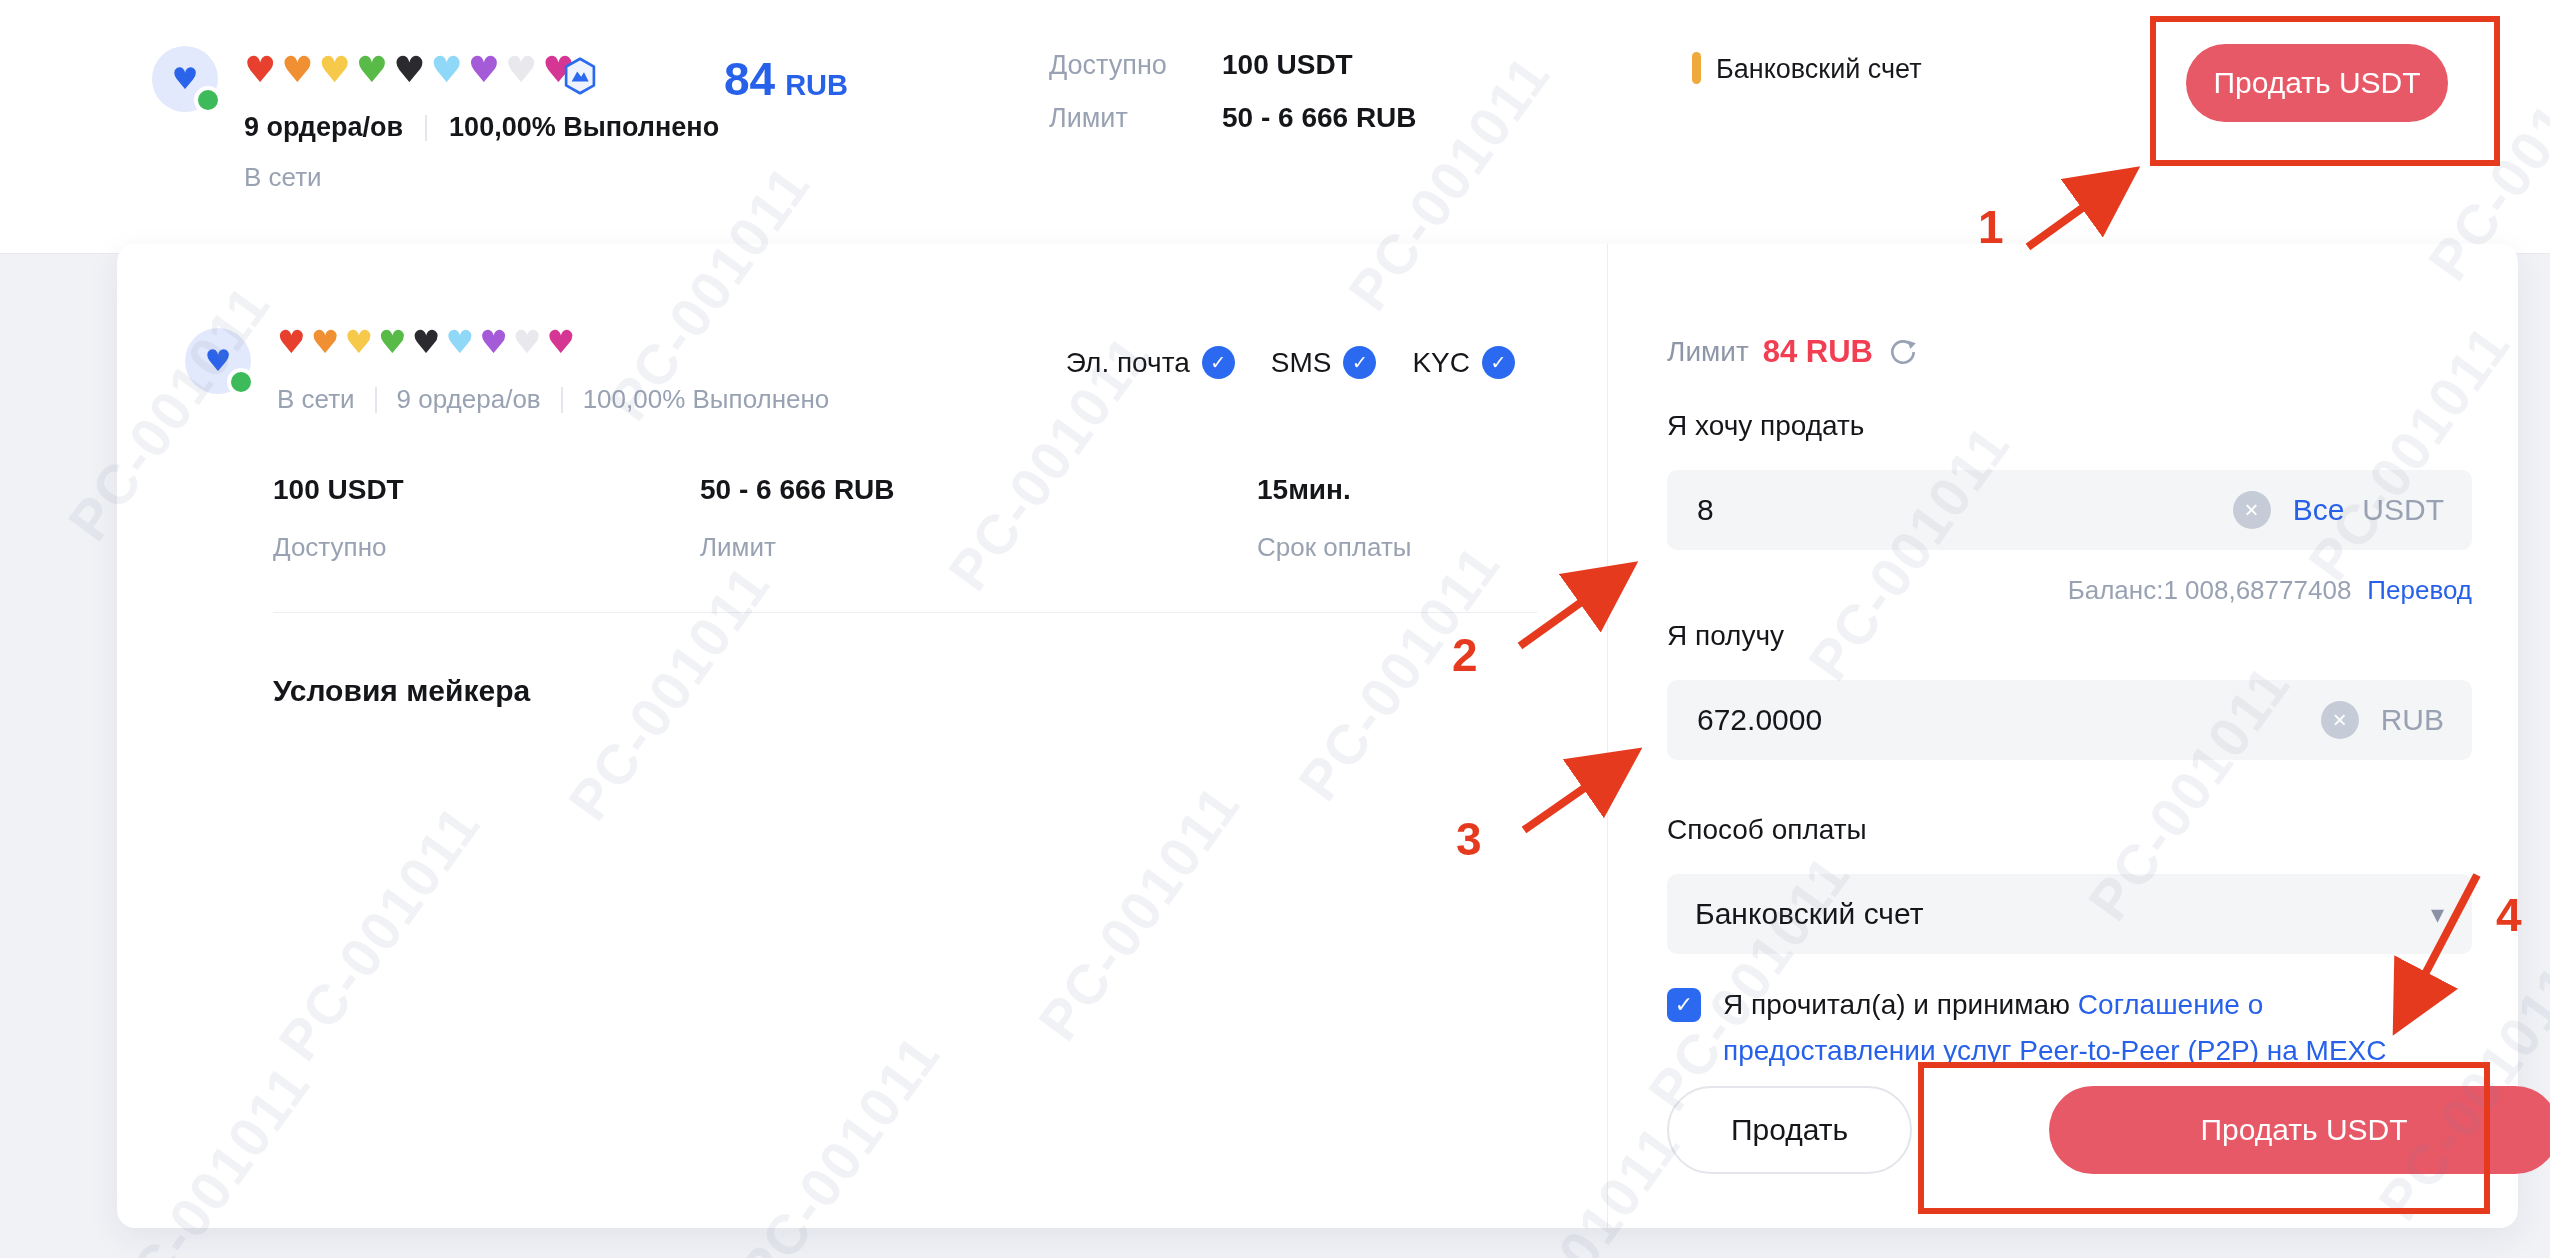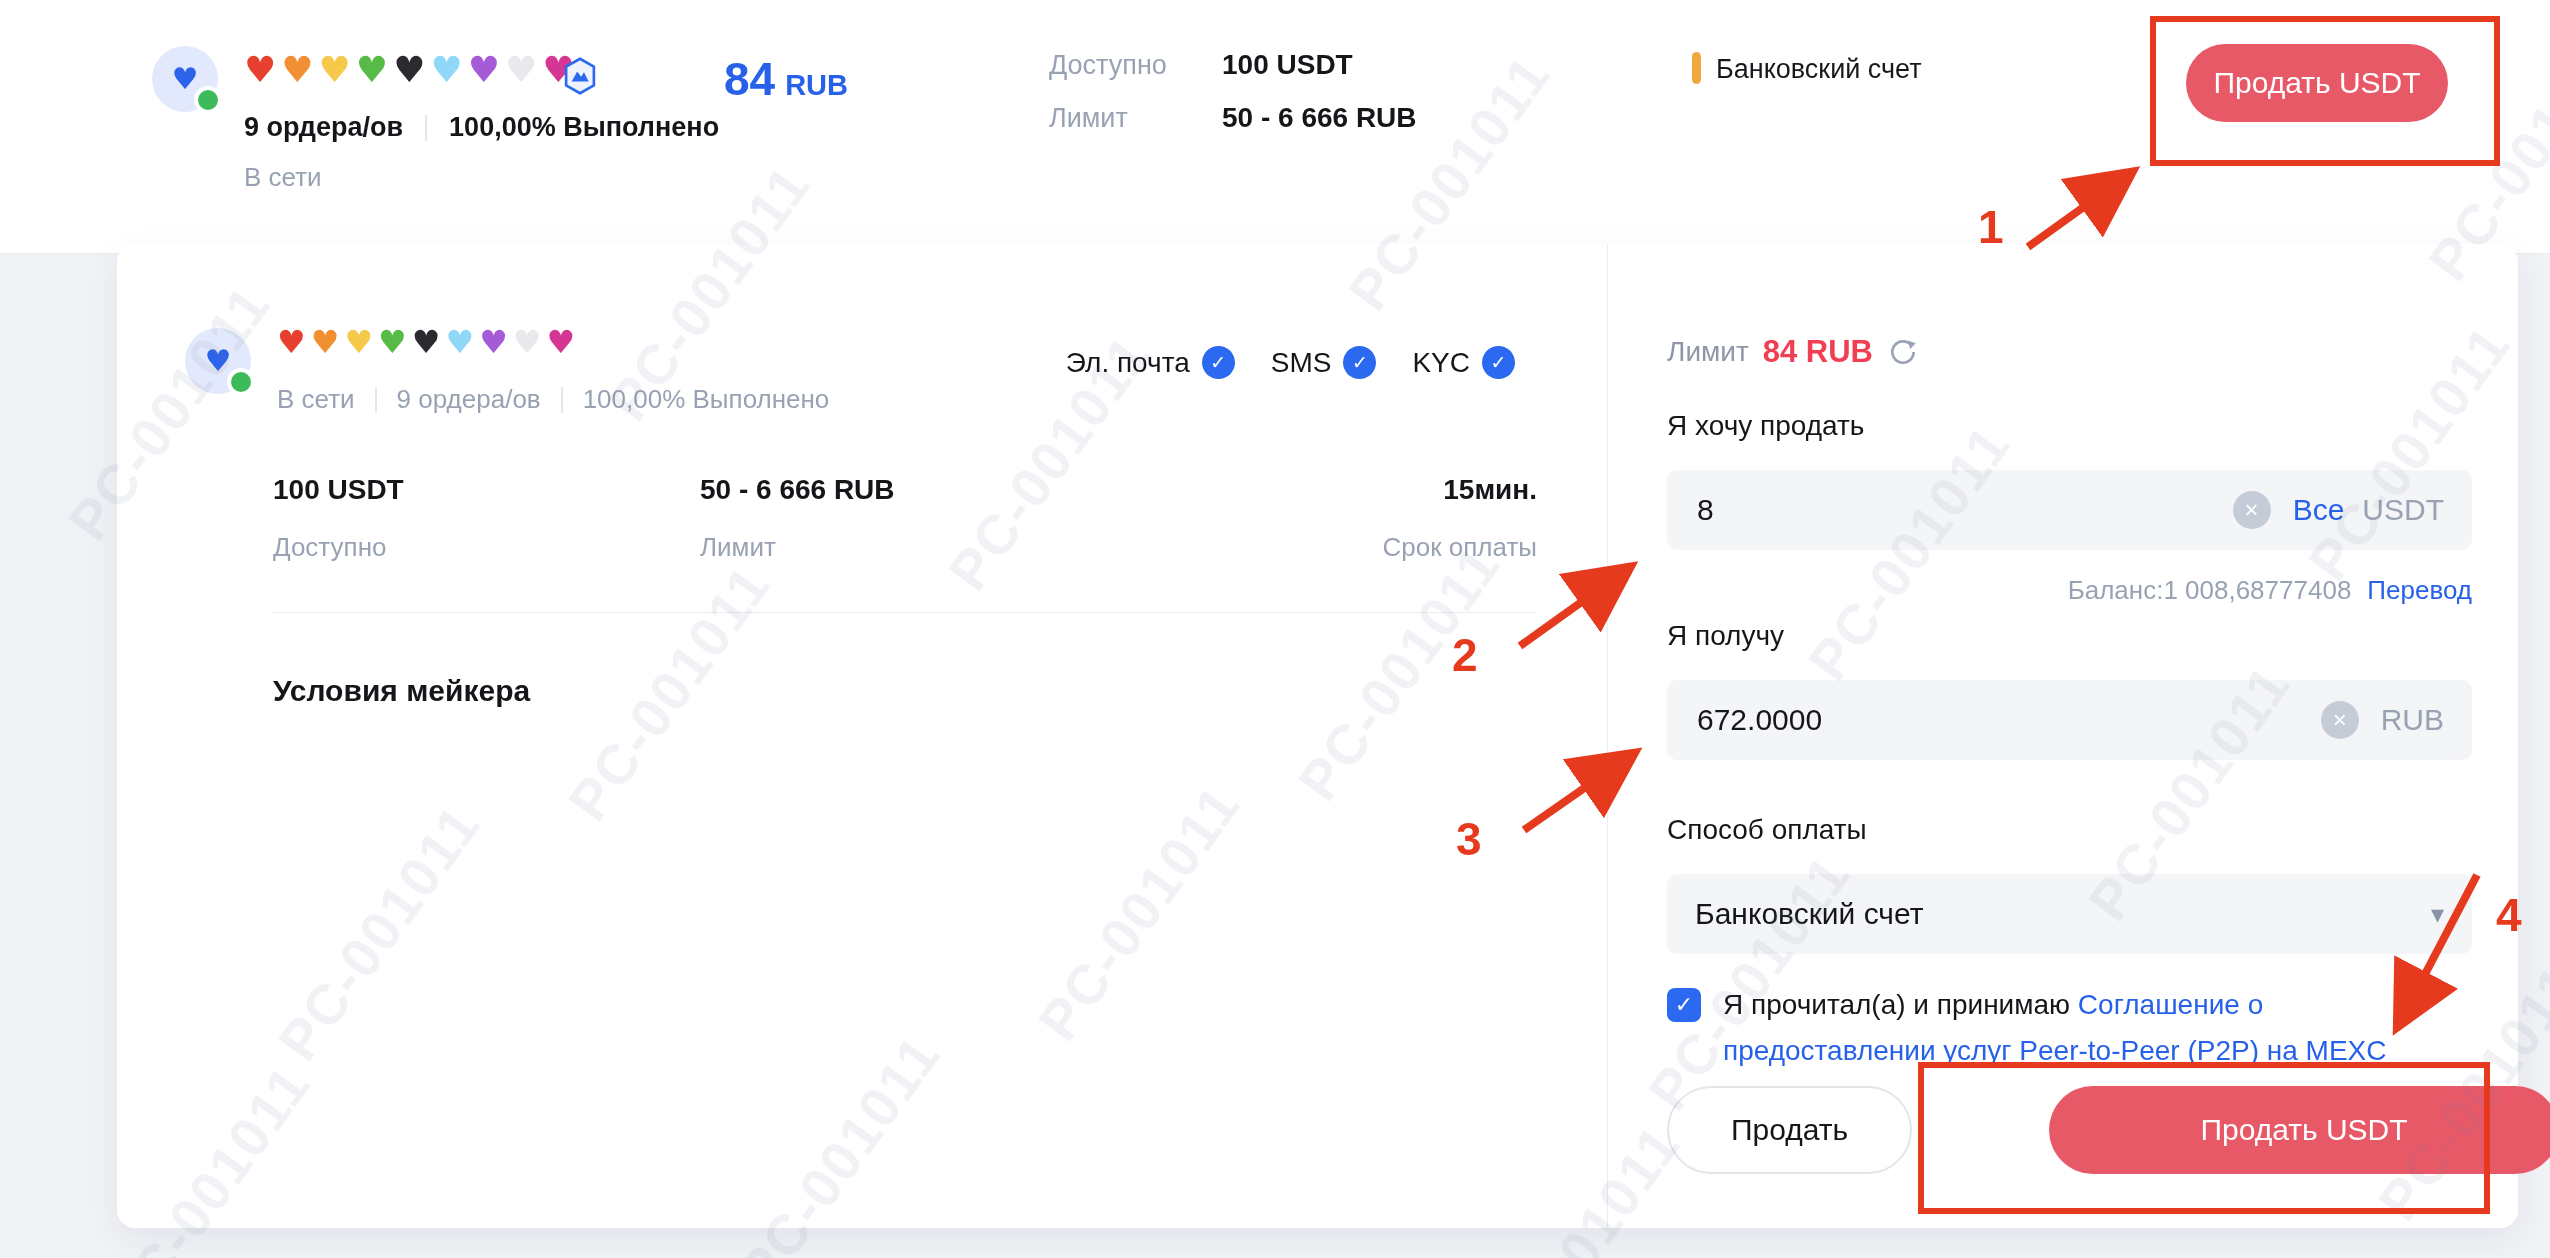--- a/index.html
+++ b/index.html
@@ -174,21 +174,21 @@
     </div>
 
     <div class="abs" style="left:156px;top:230px;">
       <div class="stat-val">100 USDT</div>
       <div class="stat-lab">Доступно</div>
     </div>
     <div class="abs" style="left:583px;top:230px;">
       <div class="stat-val">50 - 6 666 RUB</div>
       <div class="stat-lab">Лимит</div>
     </div>
-    <div class="abs" style="left:1140px;top:230px;width:280px;text-align:right;">
+    <div class="abs" style="left:1140px;top:230px;width:280px;">
       <div class="stat-val">15мин.</div>
       <div class="stat-lab">Срок оплаты</div>
     </div>
     <div class="h-divider"></div>
 
     <div class="abs terms-title" style="left:156px;top:430px;">Условия мейкера</div>
 
     <div class="form">
 
       <div class="price-row">

